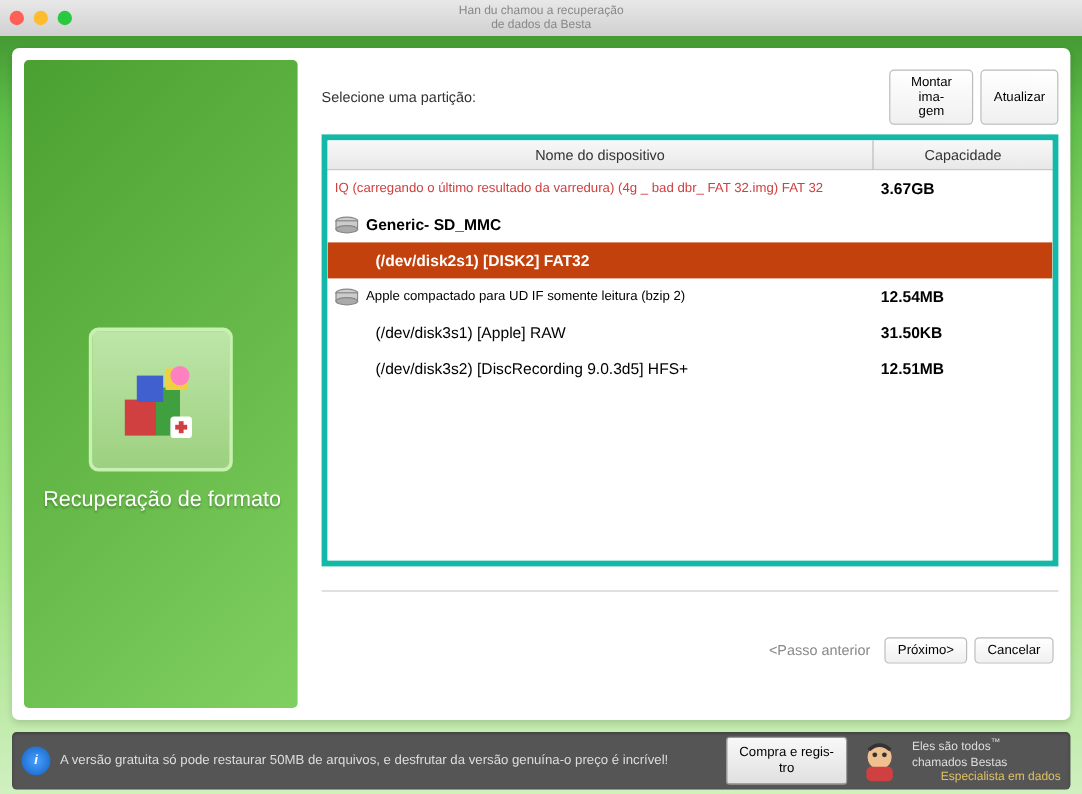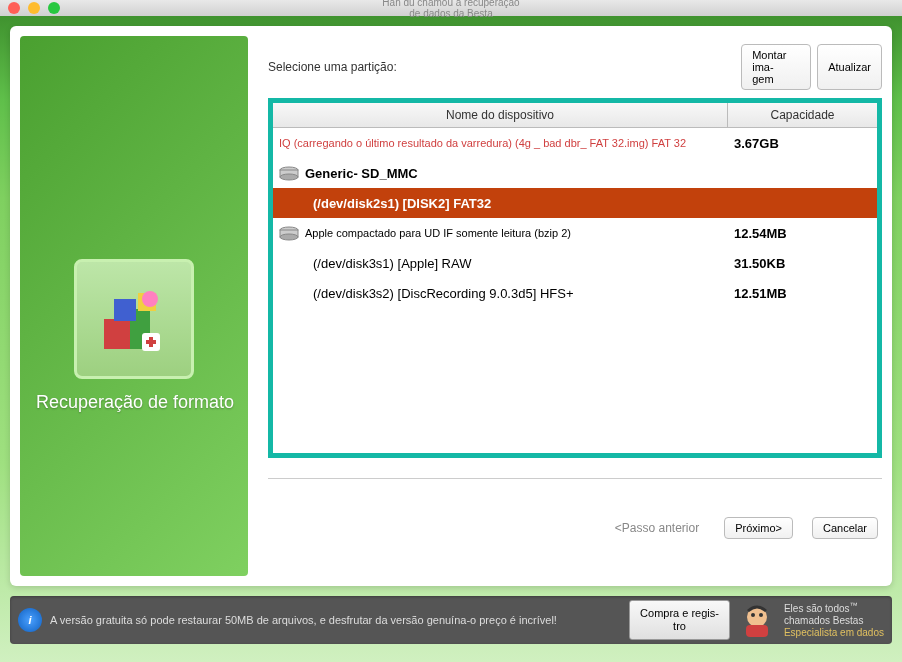--- a/index.html
+++ b/index.html
@@ -1,21 +1,21 @@
 <!DOCTYPE html>
 <html><head>
 <meta charset="utf-8">
 <style>
 * { margin: 0; padding: 0; box-sizing: border-box; font-family: "Helvetica Neue", Arial, sans-serif; }
 html, body { width: 902px; height: 662px; overflow: hidden; }
 body {
   background: linear-gradient(to bottom, #3a8a2a 0%, #5fbf4a 15%, #7fd060 30%, #8fd870 50%, #9fe080 70%, #d0f0c0 100%);
 }
 .titlebar {
-  height: 16px;
+  height: 30px;
   background: linear-gradient(#e8e8e8, #d0d0d0);
   display: flex;
   align-items: center;
   padding: 0 8px;
   position: relative;
 }
 .traffic { display: flex; gap: 8px; }
 .dot { width: 12px; height: 12px; border-radius: 50%; }
 .dot.red { background: #ff5f57; }
 .dot.yellow { background: #febc2e; }
@@ -88,21 +88,21 @@
 .prompt { font-size: 12px; color: #333; }
 .btn-row { display: flex; gap: 6px; }
 .btn {
   font-size: 11px;
   padding: 4px 10px;
   background: linear-gradient(#fff, #f0f0f0);
   border: 1px solid #bbb;
   border-radius: 4px;
   cursor: pointer;
   line-height: 1.1;
-  text-align: left;
+  text-align: center;
 }
 .btn.narrow { max-width: 70px; }
 .table {
   border: 5px solid #14b8a6;
   flex: 1;
   display: flex;
   flex-direction: column;
   max-height: 360px;
 }
 .thead {
@@ -125,21 +125,21 @@
 .trow.selected { background: #c2410c; color: #fff; }
 .cell-name { flex: 0 0 455px; padding-left: 6px; display: flex; align-items: center; gap: 6px; overflow: hidden; white-space: nowrap; }
 .cell-cap { flex: 1; padding-left: 6px; font-weight: bold; }
 .indent1 { padding-left: 40px; }
 .special { color: #d04040; font-size: 11px; }
 .bold { font-weight: bold; }
 .drive-icon { width: 20px; height: 16px; flex-shrink: 0; }
 .nav-row {
   display: flex;
   justify-content: flex-end;
-  gap: 19px;
+  gap: 6px;
   margin-top: 30px;
   padding-right: 4px;
   align-items: center;
 }
 .ghost-btn {
   font-size: 12px;
   color: #888;
   padding: 4px 6px;
   background: none;
   border: none;
@@ -177,21 +177,21 @@
   padding: 6px 10px;
   font-size: 11px;
   max-width: 110px;
   line-height: 1.15;
   cursor: pointer;
 }
 .mascot { width: 42px; height: 42px; margin: 0 6px; }
 .slogan { font-size: 10px; text-align: left; line-height: 1.2; }
 .slogan .l1 { color: #ddd; }
 .slogan .l2 { color: #ddd; }
-.slogan .l3 { color: #e0c060; }
+.slogan .l3 { color: #e0c060; margin-left: 24px; }
 .tm { font-size: 8px; vertical-align: super; }
 </style>
 </head>
 <body>
 
 <div class="titlebar">
   <div class="traffic">
     <div class="dot red"></div>
     <div class="dot yellow"></div>
     <div class="dot green"></div>

